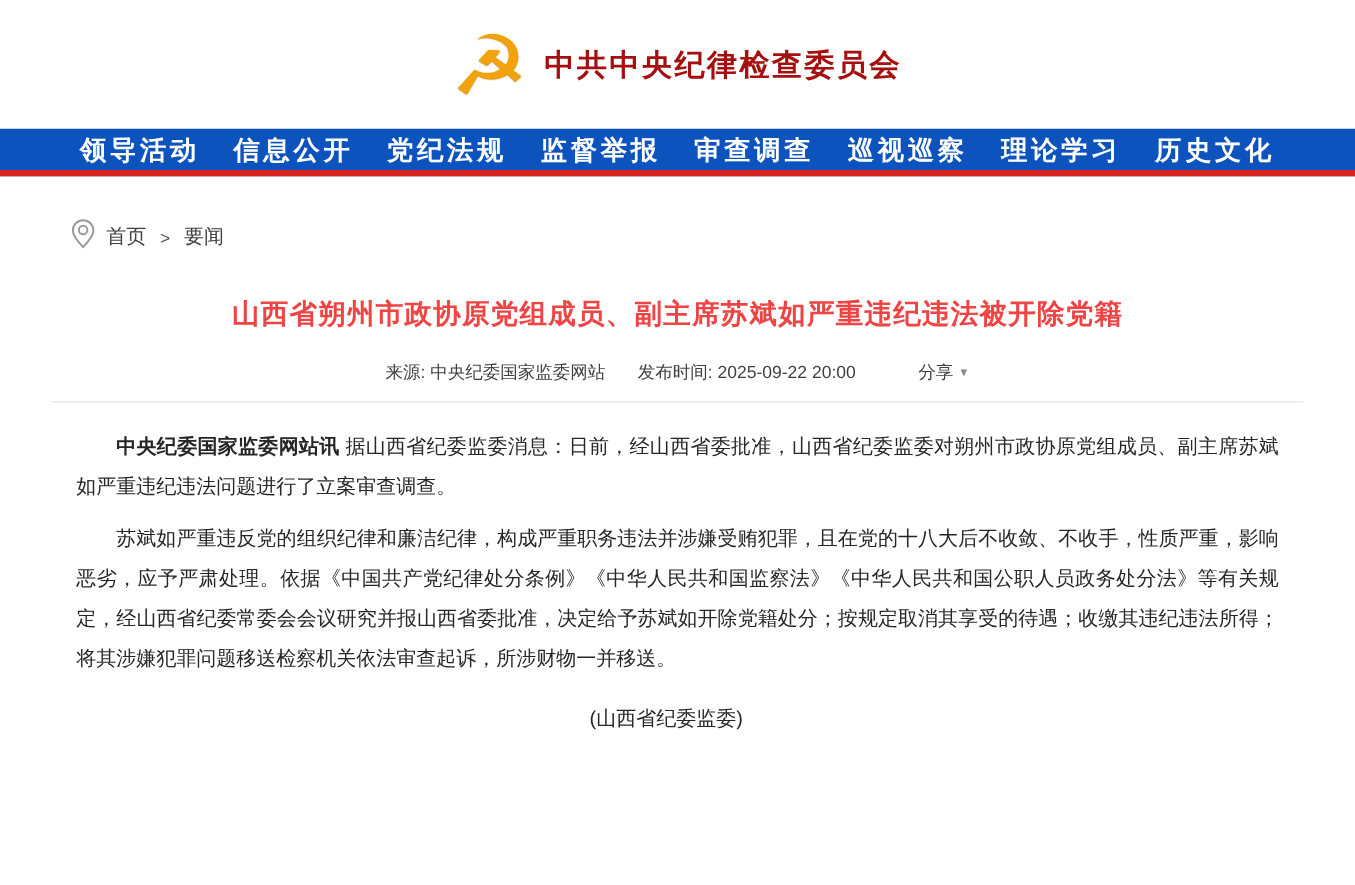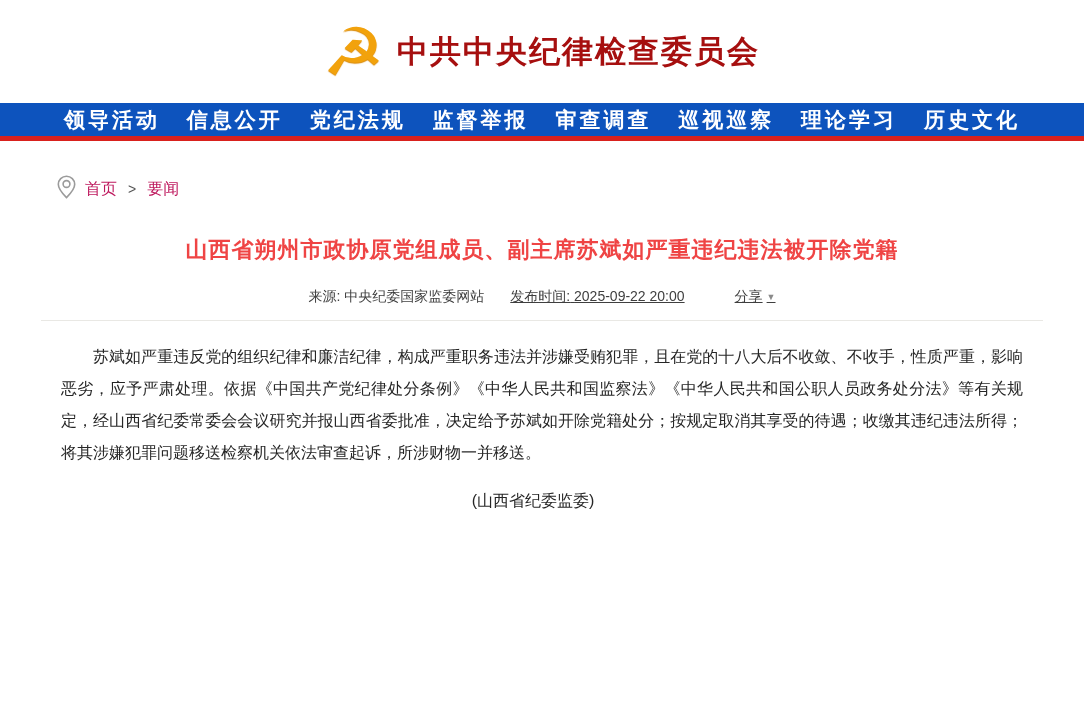--- a/index.html
+++ b/index.html
@@ -35,21 +35,21 @@
     text-shadow: 0 1px 1px #d98908;
     transform: scaleX(1.05);
   }
   .brand-text {
     color: #a60f0f;
     font-weight: bold;
     font-family: "Liberation Serif", "DejaVu Serif", serif;
     letter-spacing: 2px;
     white-space: nowrap;
   }
-  .brand-text.left { font-size: 31px; }
+  .brand-text.left { font-size: 24px; }
   .brand-text.right { font-size: 31px; }
 
   
   .main-nav {
     height: 38px;
     background: #0d53bd;
     border-bottom: 5px solid #d9211d;
     display: flex;
     align-items: center;
     justify-content: space-between;
@@ -70,42 +70,42 @@
 
   .breadcrumb {
     display: flex;
     align-items: center;
     gap: 9px;
     margin-top: 34px;
     padding-left: 16px;
     font-size: 16px;
     color: #3d3d3d;
   }
-  .breadcrumb a { color: #be185d; text-decoration: none; cursor: pointer; }
+  .breadcrumb a { color: #404040; text-decoration: none; cursor: pointer; }
   .breadcrumb .sep { color: #555; font-size: 14px; margin: 0 2px; }
   .pin-icon { display: inline-block; }
 
   .article-title {
     text-align: center;
     font-size: 22px;
     font-weight: bold;
     color: #ef4444;
     margin-top: 32px;
     letter-spacing: 1px;
   }
 
   .article-meta {
     display: flex;
     justify-content: center;
     margin-top: 23px;
     font-size: 14px;
     color: #3f3f3f;
   }
   .meta-item { white-space: nowrap; }
-  .meta-item + .meta-item { margin-left: 26px; text-decoration: underline; }
+  .meta-item + .meta-item { margin-left: 26px; }
   .meta-item.share { margin-left: 50px; cursor: pointer; }
   .share .caret { font-size: 9px; color: #8a8a8a; margin-left: 4px; vertical-align: 1px; }
 
   .divider {
     border-bottom: 1px solid #e9e8e4;
     margin-top: 14px;
   }
 
   .article-body {
     padding: 0 20px;
@@ -176,18 +176,19 @@
         <span>2025-09-22 20:00</span>
       </span>
       <span class="meta-item share">
         <span>分享</span><span class="caret">▼</span>
       </span>
     </div>
 
     <div class="divider"></div>
 
     <article class="article-body">
+      <p><strong>中央纪委国家监委网站讯</strong><span> 据山西省纪委监委消息：日前，经山西省委批准，山西省纪委监委对朔州市政协原党组成员、副主席苏斌如严重违纪违法问题进行了立案审查调查。</span></p>
       <p>苏斌如严重违反党的组织纪律和廉洁纪律，构成严重职务违法并涉嫌受贿犯罪，且在党的十八大后不收敛、不收手，性质严重，影响恶劣，应予严肃处理。依据《中国共产党纪律处分条例》《中华人民共和国监察法》《中华人民共和国公职人员政务处分法》等有关规定，经山西省纪委常委会会议研究并报山西省委批准，决定给予苏斌如开除党籍处分；按规定取消其享受的待遇；收缴其违纪违法所得；将其涉嫌犯罪问题移送检察机关依法审查起诉，所涉财物一并移送。</p>
       <p class="signature">(山西省纪委监委)</p>
     </article>
 
   </main>
 </div>
 
 </body></html>

